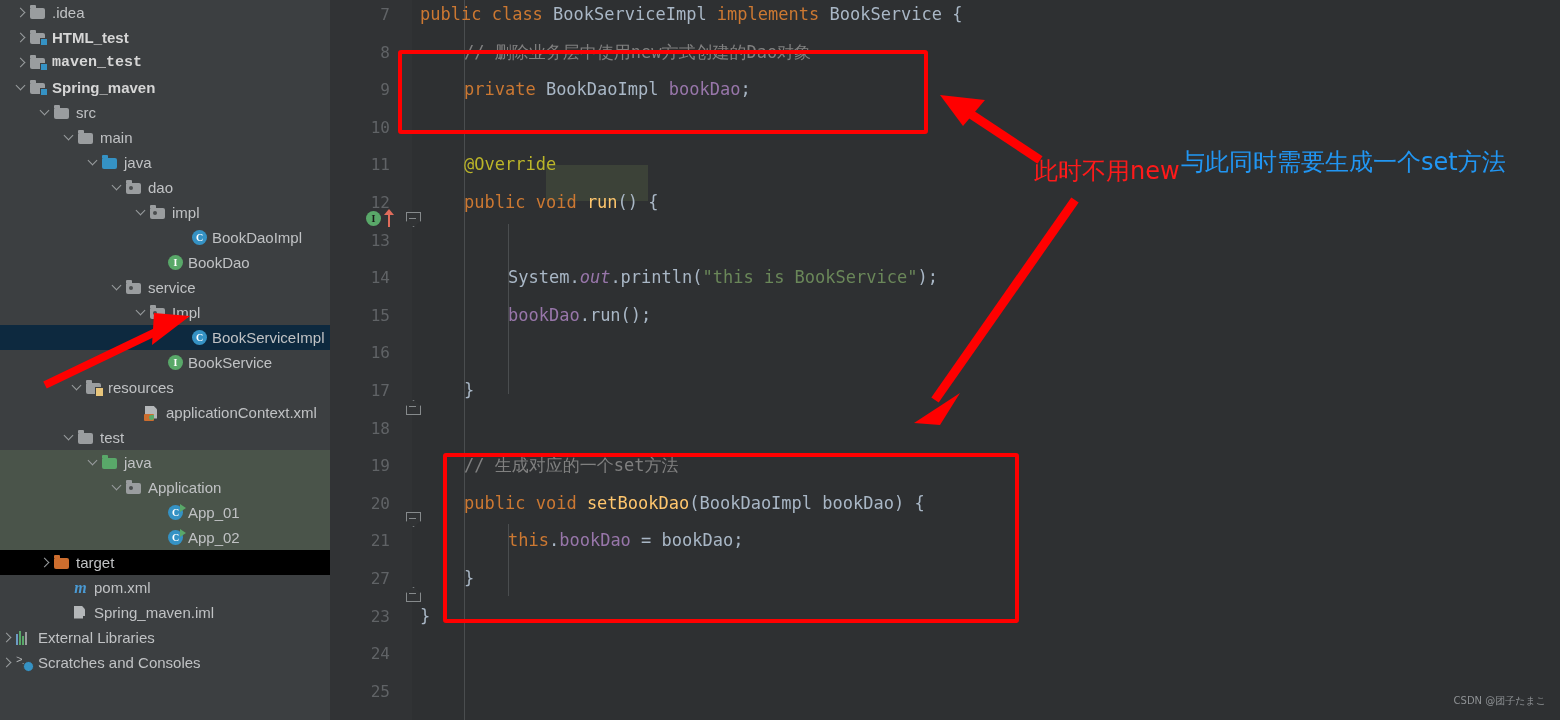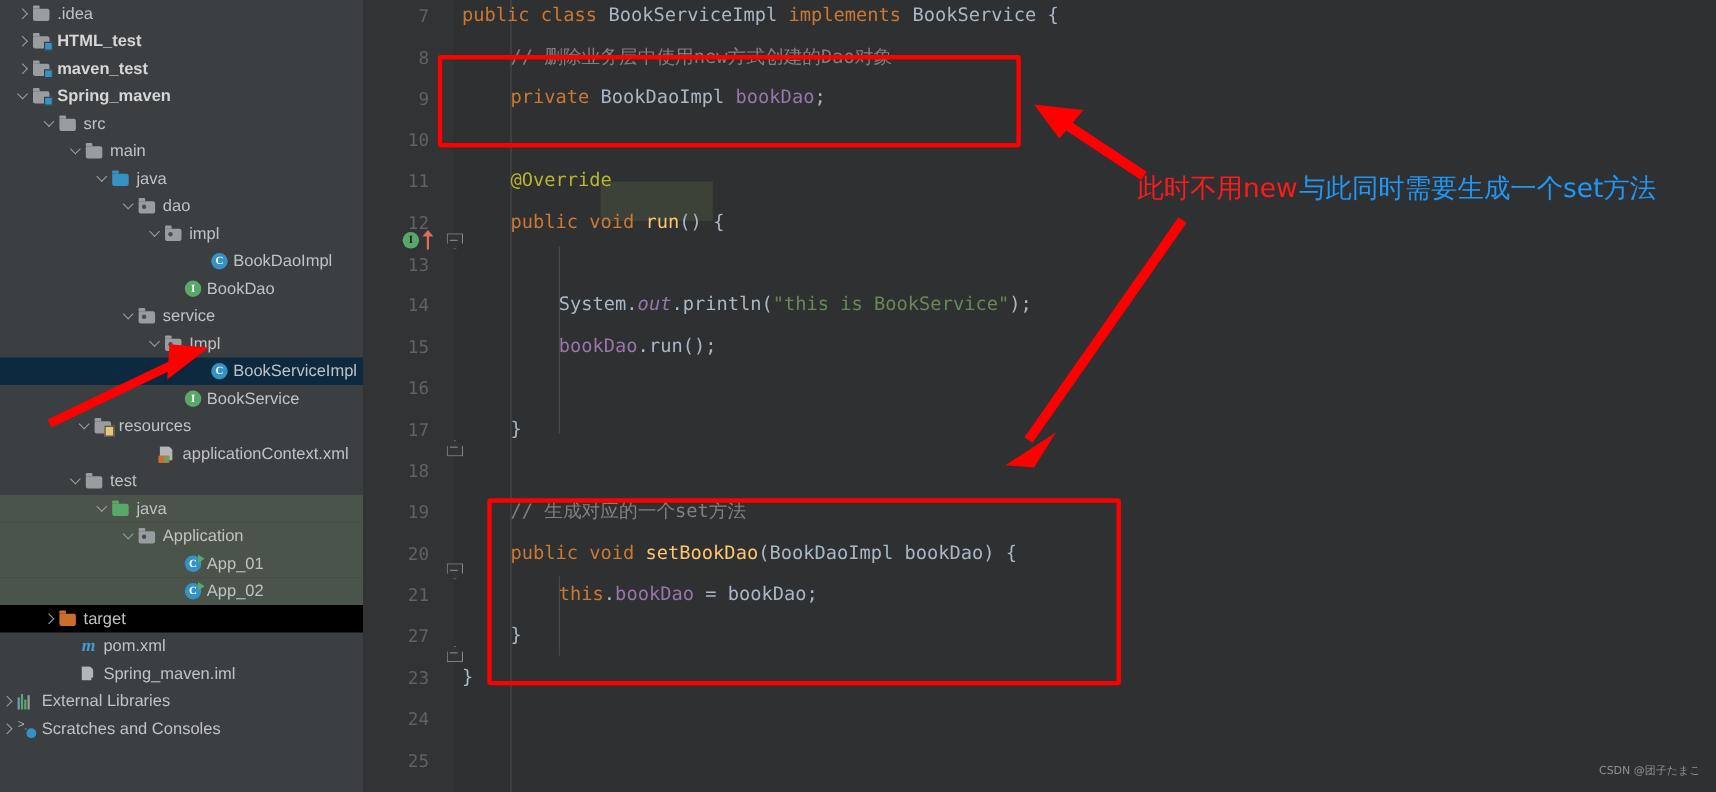--- a/index.html
+++ b/index.html
@@ -317,21 +317,21 @@
           <span class="ic folder"></span>
           <span class="tree-label">.idea</span>
         </div>
         <div class="tree-row bold" style="padding-left: 14px;">
           <span class="twisty right"></span>
           <span class="ic folder folder-mod">
             <span class="badge"></span>
           </span>
           <span class="tree-label">HTML_test</span>
         </div>
-        <div class="tree-row bold" style="padding-left: 14px;">
+        <div class="tree-row bold" style="padding-left: 14px; font-family: Liberation Mono, monospace;">
           <span class="twisty right"></span>
           <span class="ic folder folder-mod">
             <span class="badge"></span>
           </span>
           <span class="tree-label">maven_test</span>
         </div>
         <div class="tree-row bold" style="padding-left: 14px;">
           <span class="twisty down"></span>
           <span class="ic folder folder-mod">
             <span class="badge"></span>
@@ -572,17 +572,17 @@
       <path d="M914,423 L960,393 L940,425 Z" fill="#ff0000"></path>
     </g>
 
     <g>
       <path d="M45,385 L166,327" stroke="#ff0000" stroke-width="8" fill="none" stroke-linecap="butt"></path>
       <path d="M190,316 L152,345 L154,313 Z" fill="#ff0000"></path>
     </g>
   </svg>
 
   <div class="anno-text anno-red" style="left:1034px; top:155px;">此时不用new</div>
-  <div class="anno-text anno-blue" style="left:1181px; top:155px;">与此同时需要生成一个set方法</div>
+  <div class="anno-text anno-blue" style="left:1181px; top:146px;">与此同时需要生成一个set方法</div>
 
   <div class="watermark" style="right:14px; bottom:12px;">CSDN @团子たまこ</div>
 
 </div>
 
 </body></html>

